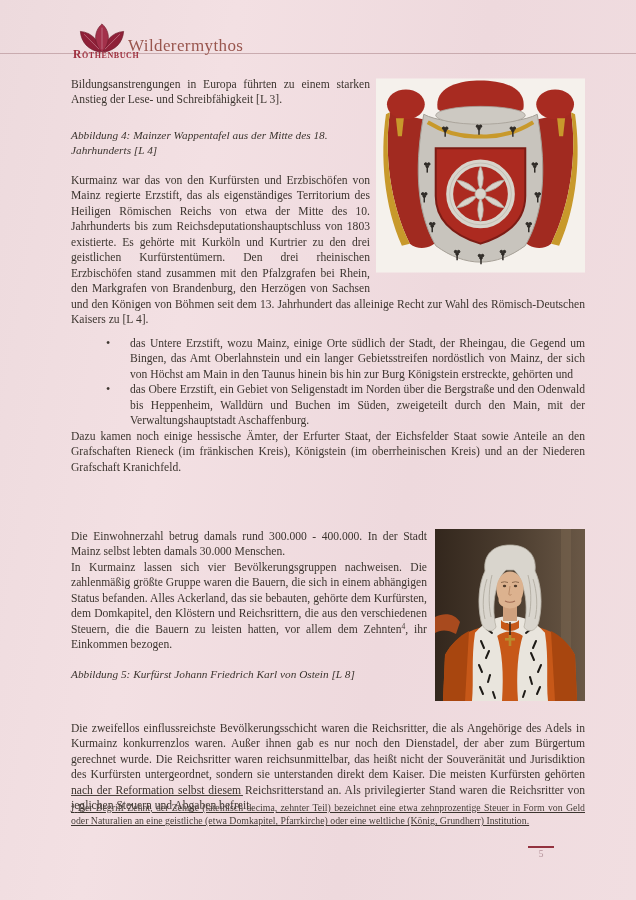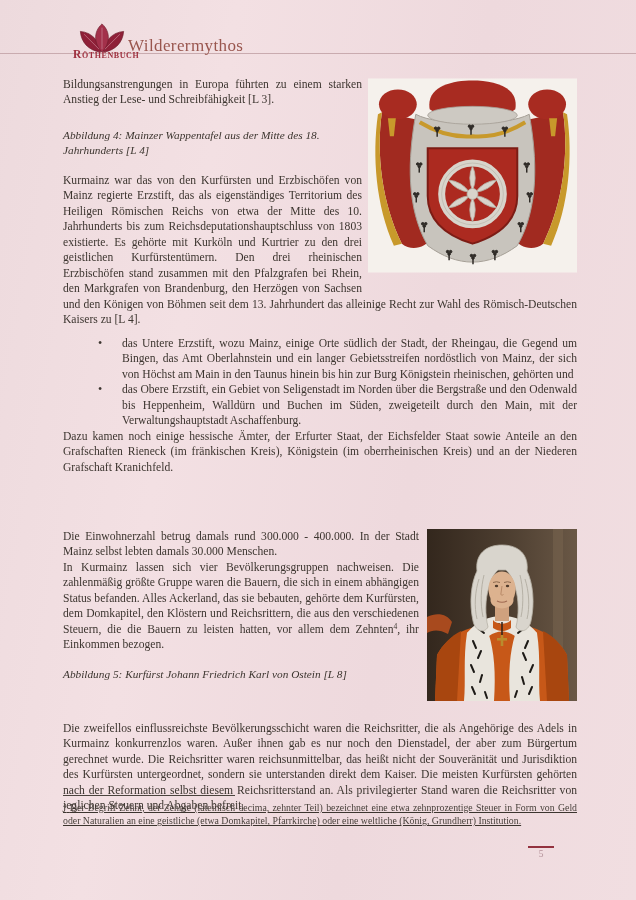--- a/index.html
+++ b/index.html
@@ -17,21 +17,21 @@
     position:absolute; left:73px; top:48px;
     font-variant:small-caps; font-size:11.5px; letter-spacing:0.6px;
     color:#9e2f3e; font-weight:bold;
   }
   .doc-title {
     position:absolute; left:128px; top:36px;
     font-size:17px; letter-spacing:0.4px; color:#99564e;
   }
   
   .content { position:absolute; left:63px; top:77px; width:514px; }
-  .blk { position:absolute; left:0; width:514px; }
+  .blk { position:absolute; left:8px; width:514px; }
   .body-text { font-size:11.6px; line-height:15.45px; text-align:justify; color:#3c352f; }
   .caption { font-size:11.3px; line-height:15px; font-style:italic; text-align:left; color:#3c352f; }
   sup.fnref { font-size:7.5px; vertical-align:4px; line-height:0; }
   figure.fig { border:none; }
   .fig-coa { float:right; width:209px; height:195px; margin:1px 0 10px 6px; }
   .fig-portrait { float:right; width:150px; height:172px; margin:0 0 8px 8px; }
   .bullets { margin-top:0; }
   .bullet-item { position:relative; padding-left:59px; }
   .bullet-item::before { content:"\2022"; position:absolute; left:35px; top:0; font-size:12px; }
   
@@ -131,21 +131,21 @@
       </svg>
     </figure>
 
     <p class="body-text">Bildungsanstrengungen in Europa führten zu einem starken Anstieg der Lese- und Schreibfähigkeit [L 3].</p>
     <p class="caption" style="margin-top:20px;">Abbildung 4: Mainzer Wappentafel aus der Mitte des 18. Jahrhunderts [L 4]</p>
     <p class="body-text" style="margin-top:15px;">Kurmainz war das von den Kurfürsten und Erzbischöfen von Mainz regierte Erzstift, das als eigenständiges Territorium des Heiligen Römischen Reichs von etwa der Mitte des 10. Jahrhunderts bis zum Reichsdeputationshauptschluss von 1803 existierte. Es gehörte mit Kurköln und Kurtrier zu den drei geistlichen Kurfürstentümern. Den drei rheinischen Erzbischöfen stand zusammen mit den Pfalzgrafen bei Rhein, den Markgrafen von Brandenburg, den Herzögen von Sachsen und den Königen von Böhmen seit dem 13. Jahrhundert das alleinige Recht zur Wahl des Römisch-Deutschen Kaisers zu [L 4].</p>
   </div>
 
   <div class="blk" style="top:259px;">
     <div class="bullets">
-      <div class="bullet-item body-text">das Untere Erzstift, wozu Mainz, einige Orte südlich der Stadt, der Rheingau, die Gegend um Bingen, das Amt Oberlahnstein und ein langer Gebietsstreifen nordöstlich von Mainz, der sich von Höchst am Main in den Taunus hinein bis hin zur Burg Königstein rheinischen, gehörten und</div>
+      <div class="bullet-item body-text">das Untere Erzstift, wozu Mainz, einige Orte südlich der Stadt, der Rheingau, die Gegend um Bingen, das Amt Oberlahnstein und ein langer Gebietsstreifen nordöstlich von Mainz, der sich von Höchst am Main in den Taunus hinein bis hin zur Burg Königstein erstreckte, gehörten und</div>
       <div class="bullet-item body-text">das Obere Erzstift, ein Gebiet von Seligenstadt im Norden über die Bergstraße und den Odenwald bis Heppenheim, Walldürn und Buchen im Süden, zweigeteilt durch den Main, mit der Verwaltungshauptstadt Aschaffenburg.</div>
     </div>
     <p class="body-text">Dazu kamen noch einige hessische Ämter, der Erfurter Staat, der Eichsfelder Staat sowie Anteile an den Grafschaften Rieneck (im fränkischen Kreis), Königstein (im oberrheinischen Kreis) und an der Niederen Grafschaft Kranichfeld.</p>
   </div>
 
   <div class="blk" style="top:452px;">
 
     <figure class="fig fig-portrait">
       <svg width="150" height="172" viewBox="0 0 150 172">
         <defs>

